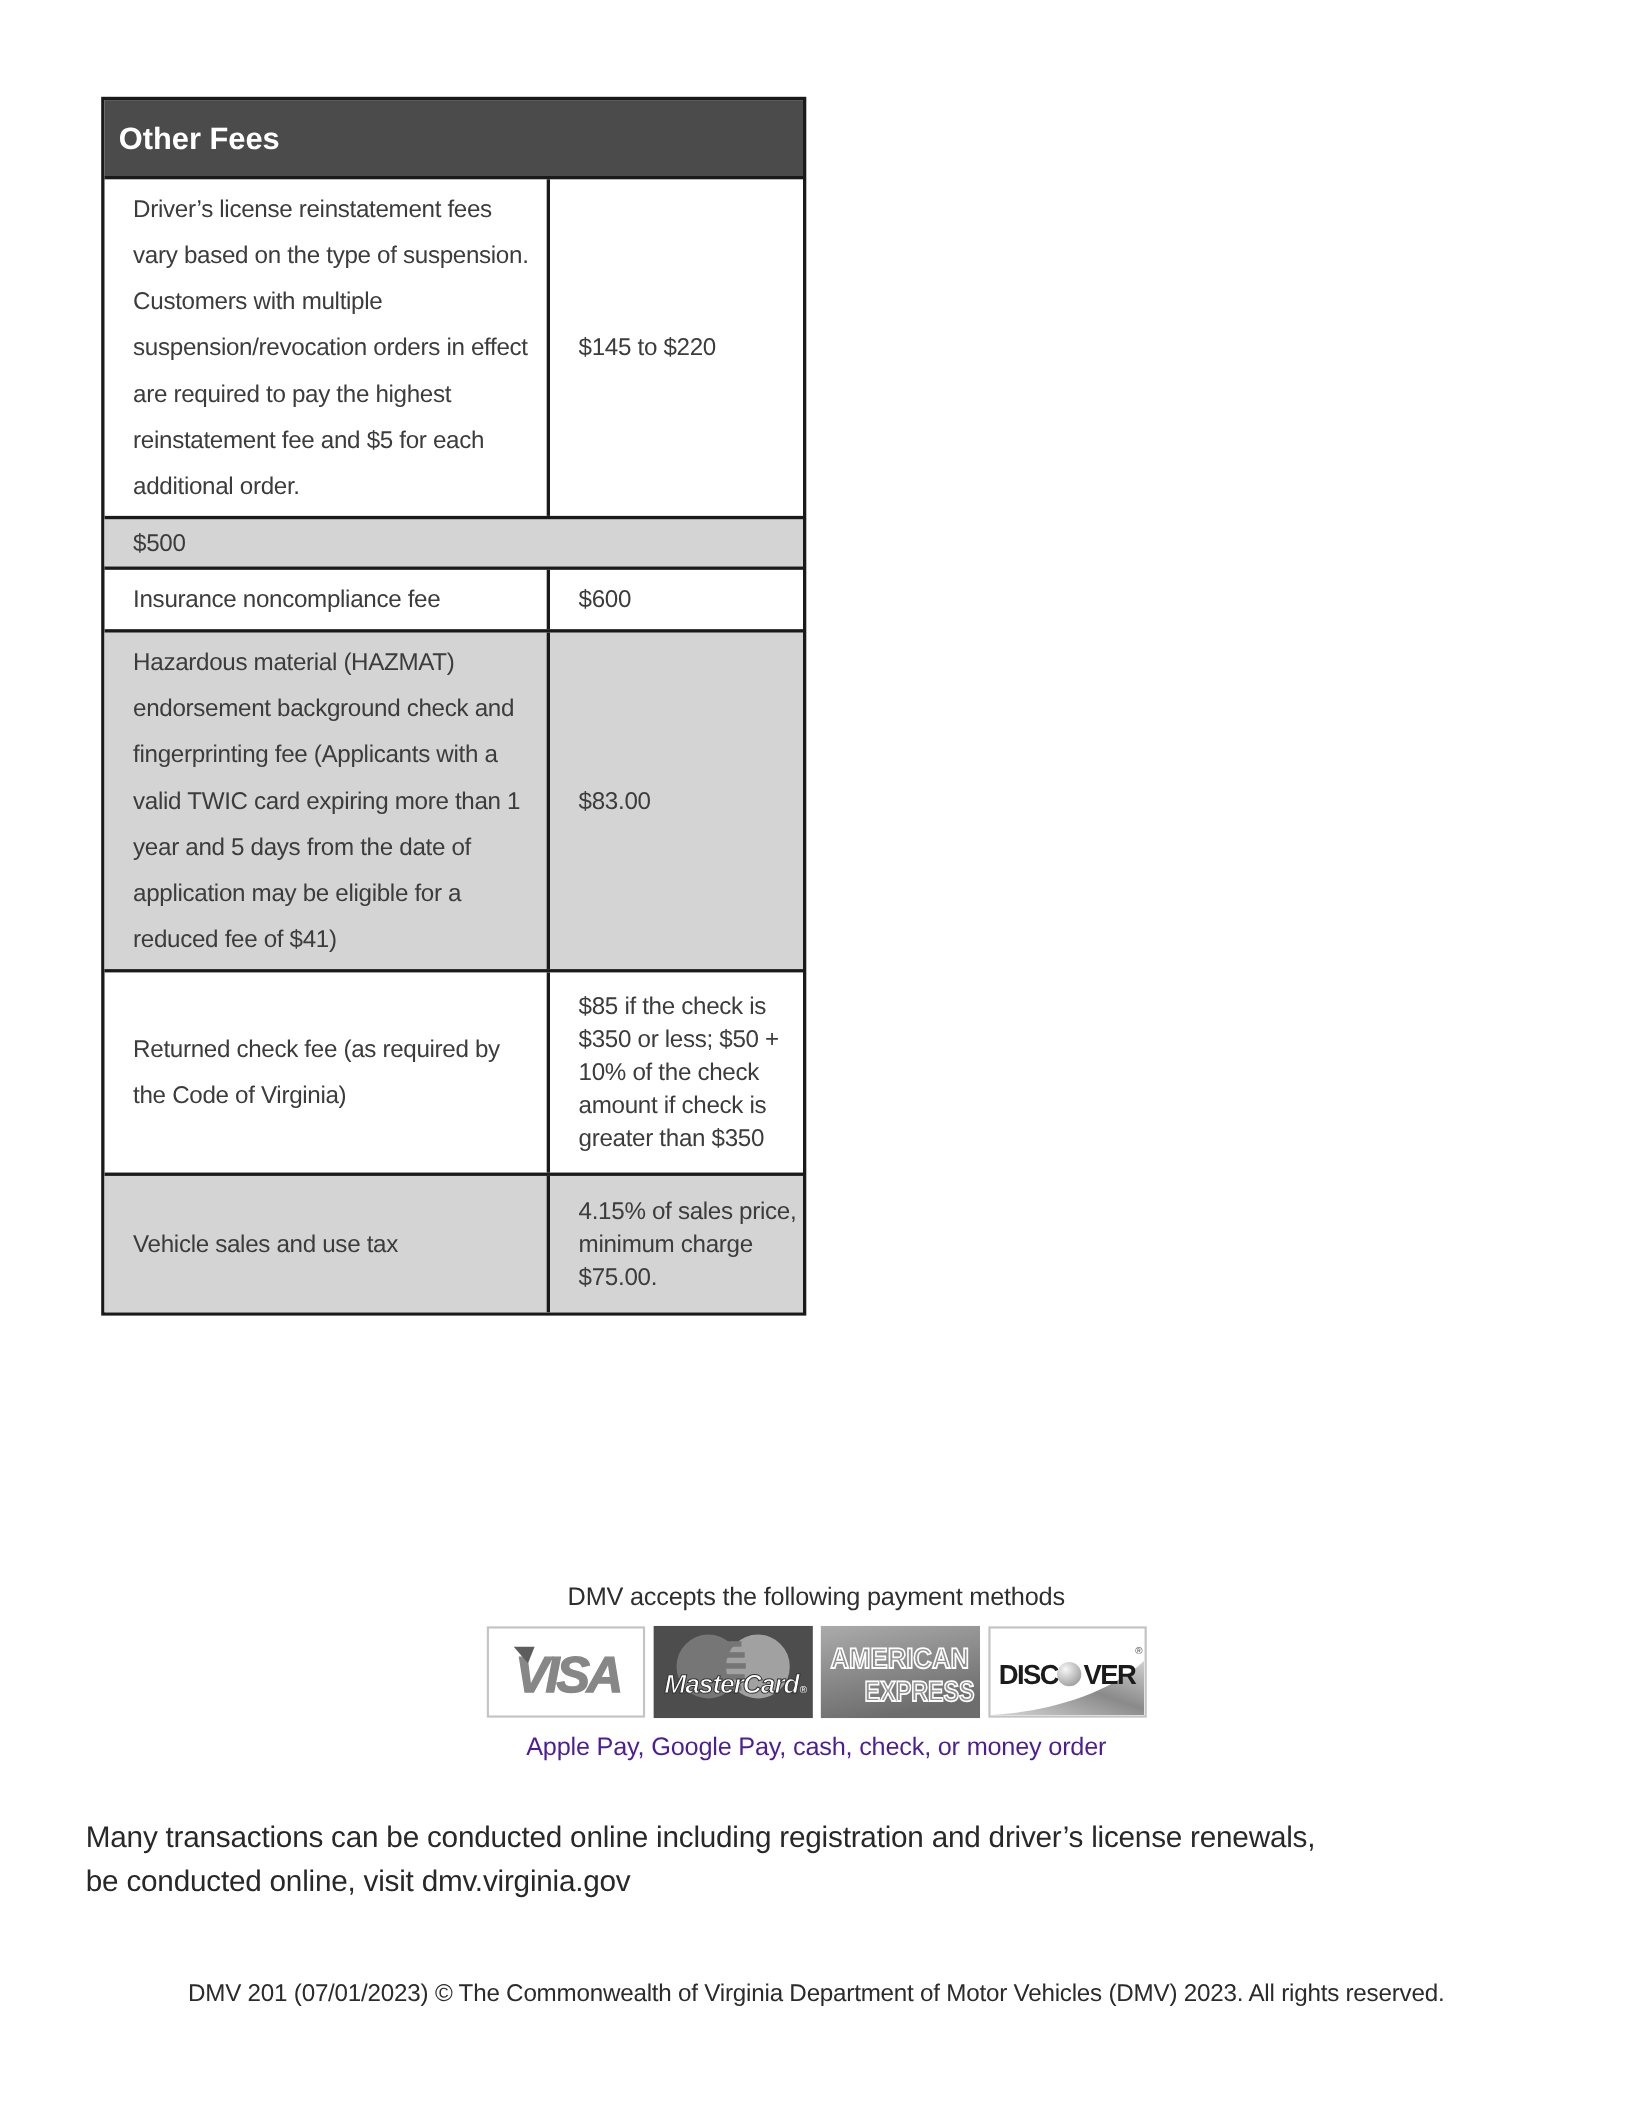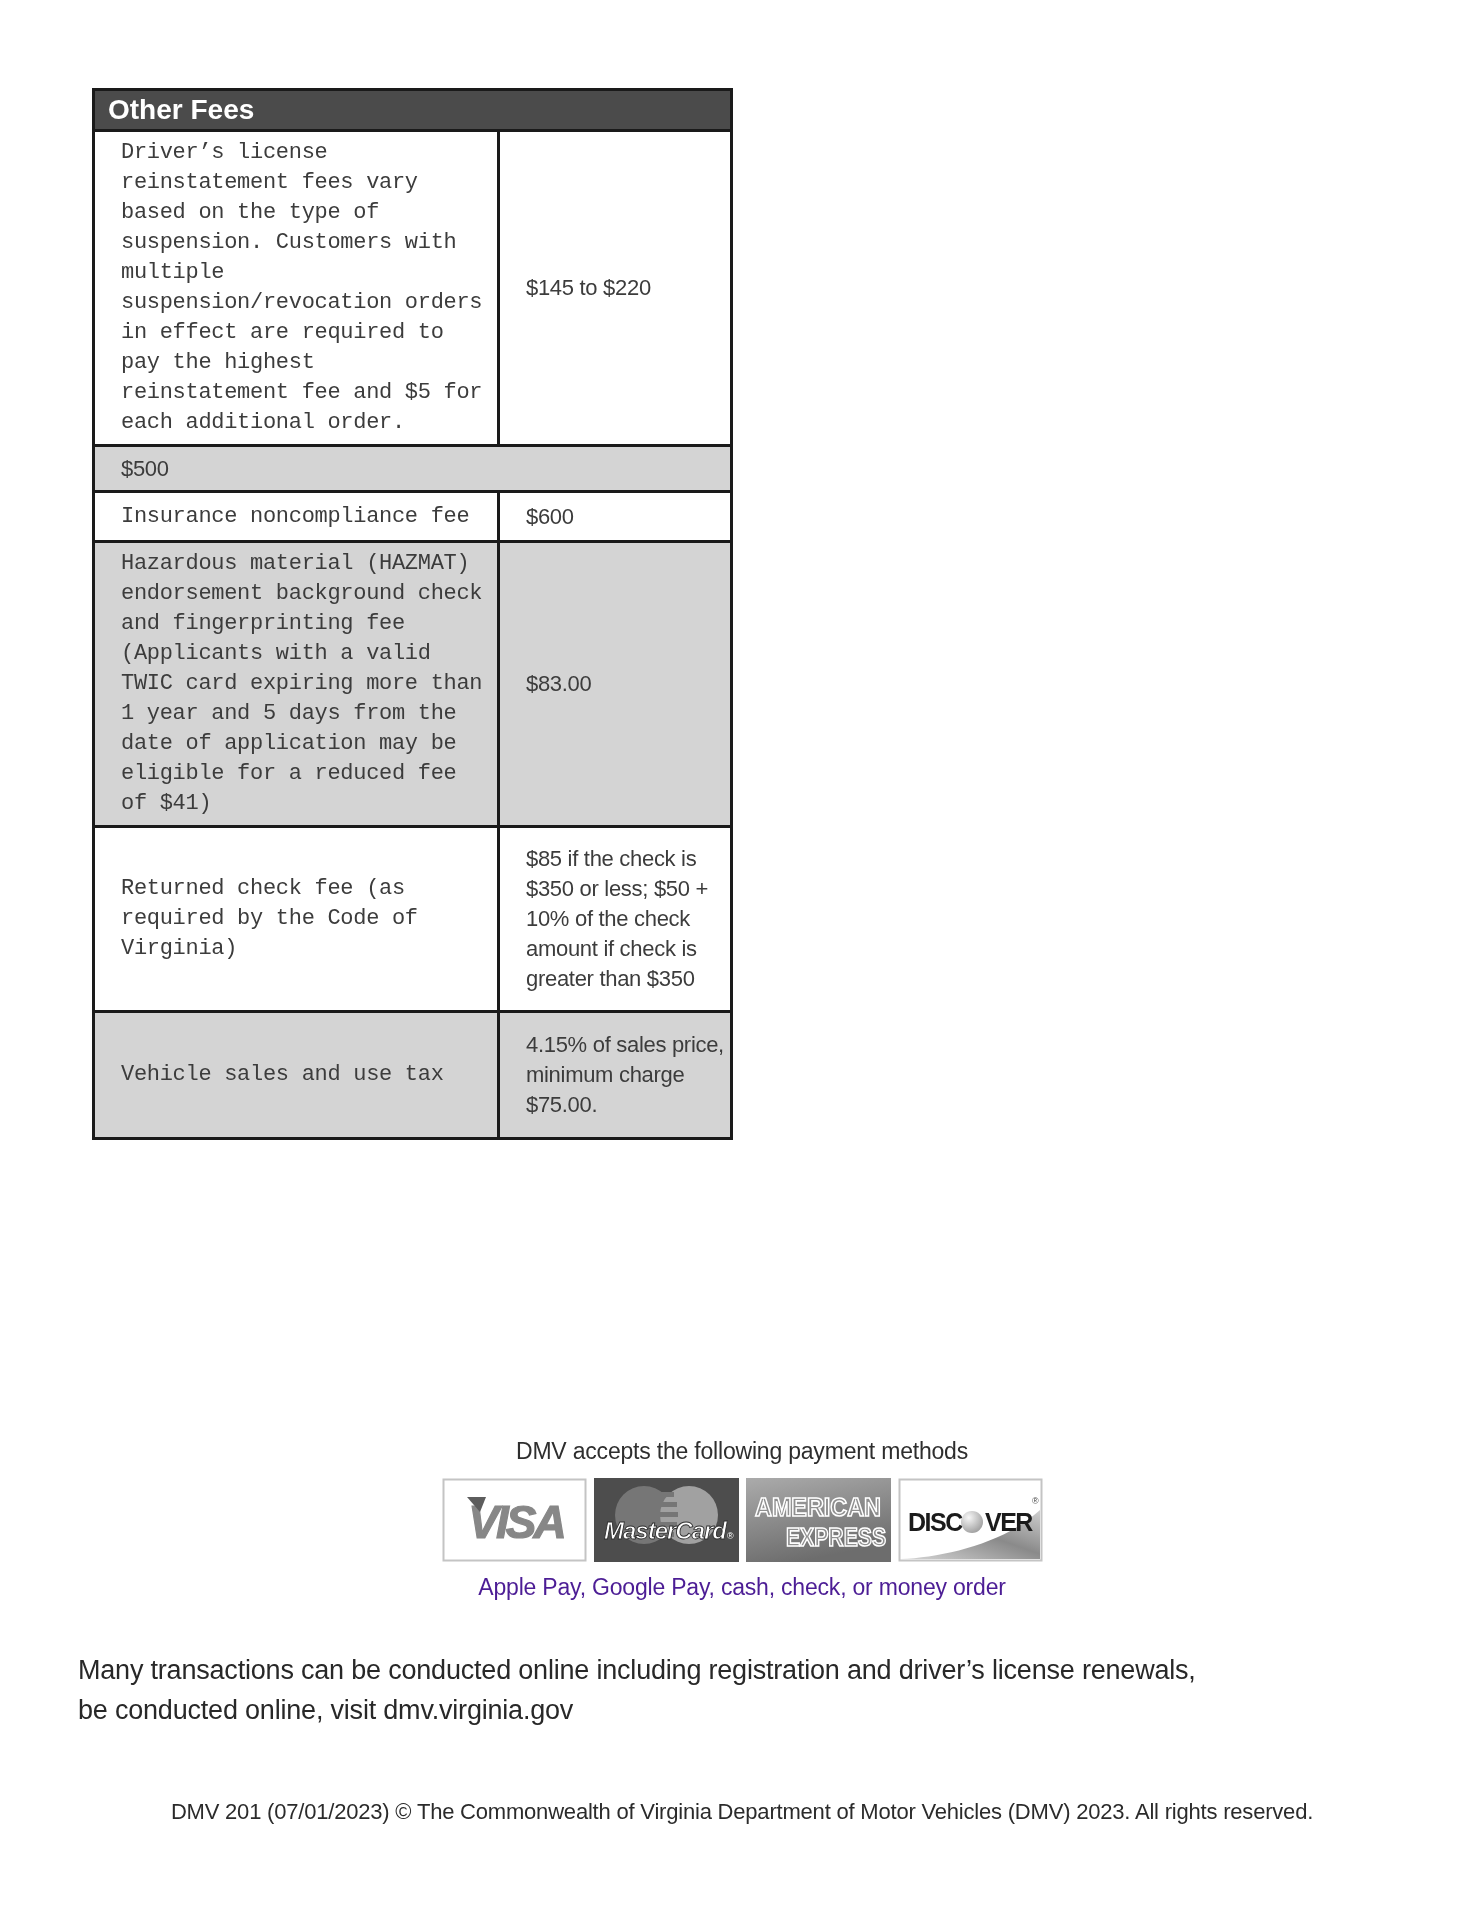--- a/index.html
+++ b/index.html
@@ -15,31 +15,31 @@
   
   .fees-table {
     position:absolute; left:92px; top:88px; width:641px;
     border:3px solid var(--table_border,#1a1a1a);
     background:#ffffff;
   }
   .fees-header {
     background:var(--header_bg,#4b4b4b);
     color:var(--header_text,#ffffff);
     font-weight:bold; font-size:28px;
-    height:38px; display:flex; align-items:center;
+    height:69px; display:flex; align-items:center;
     padding-left:13px;
   }
   .fee-row { display:flex; border-top:3px solid var(--table_border,#1a1a1a); }
   .fee-row.shaded { background:var(--row_shaded,#d4d4d4); }
   .fee-label {
     width:405px; border-right:3px solid var(--table_border,#1a1a1a);
     padding:6px 8px 6px 26px;
     display:flex; align-items:center;
     color:var(--table_text,#3c3c3c);
-    font-size:22px; line-height:30px; letter-spacing:-0.3px;font-family:Liberation Mono, monospace;
+    font-size:22px; line-height:42px; letter-spacing:-0.3px;
   }
   .fee-value {
     flex:1; padding:6px 6px 6px 26px;
     display:flex; align-items:center;
     color:var(--table_text,#3c3c3c);
     font-size:22px; line-height:30px; letter-spacing:-0.3px;
   }
   .fee-row:nth-child(2) { min-height:215px; }
   .fee-row:nth-child(3) { min-height:46px; }
   .fee-row:nth-child(4) { min-height:50px; }

